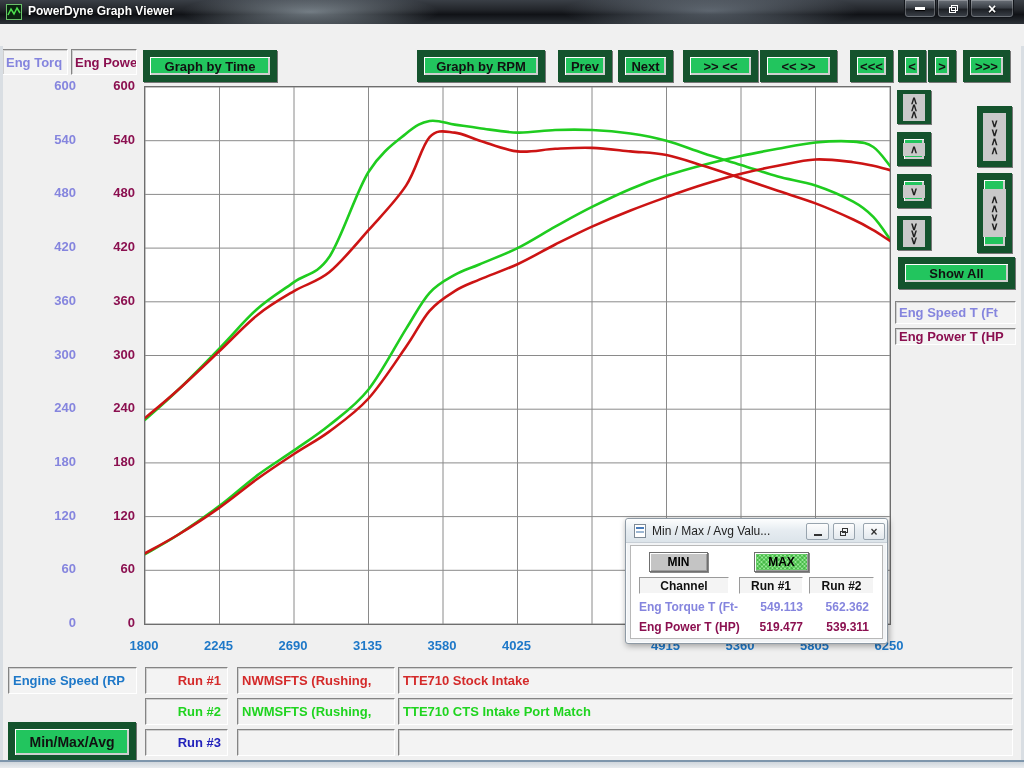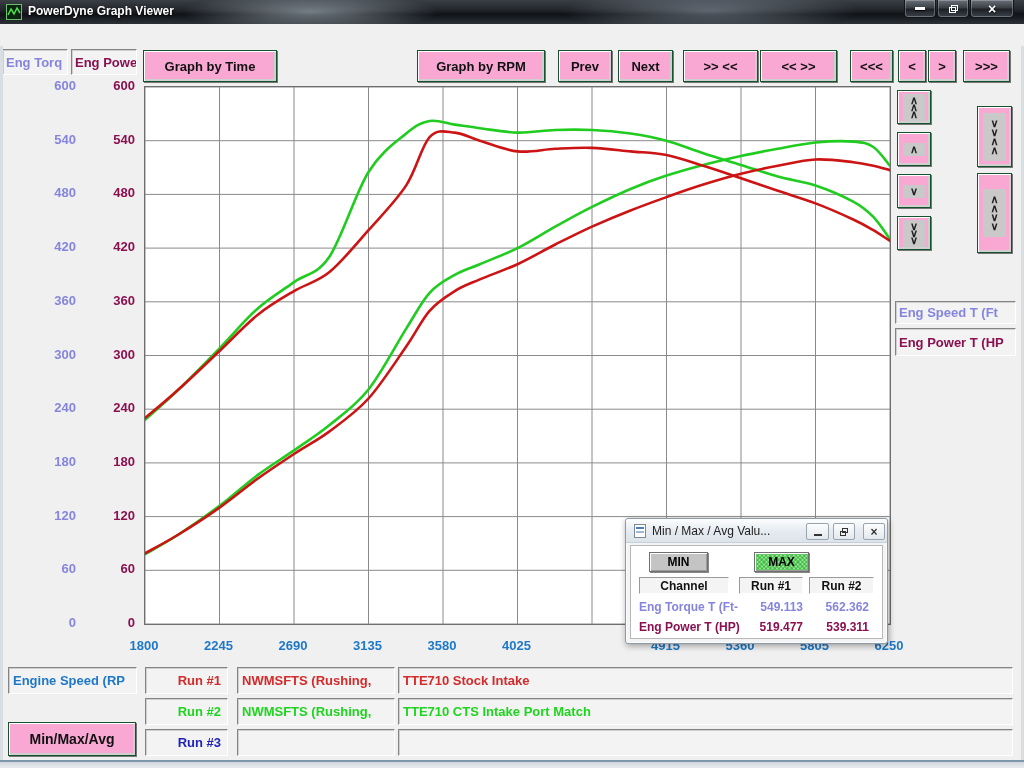--- a/index.html
+++ b/index.html
@@ -26,21 +26,21 @@
   .winbtn .rest i.f{right:0;top:0;width:7px;height:6px;}
   .winbtn .x{color:#fff;font-size:14px;font-weight:bold;line-height:1;text-shadow:0 1px 1px #000;}
   .menubar{position:absolute;left:0;top:24px;width:1024px;height:22px;
     background:linear-gradient(180deg,#FAFAFA,#ECECEC);border-bottom:1px solid #E0E0E0;}
   .menu-item{position:absolute;top:3px;font-size:12px;color:#444;padding:1px 4px;}
   .bottom-frame{position:absolute;left:0;top:760px;width:1024px;height:8px;
     background:linear-gradient(180deg,#cfd6dc,#e9ecef);border-top:2px solid #7E96AC;}
   .side-frame{position:absolute;top:46px;width:3px;height:714px;background:#D9DEE3;}
 
   
-  .btn3d{position:absolute;background:#f9a8d4;border:1px solid #14532d;
+  .btn3d{position:absolute;background:#22c55e;border:7px solid #14532d;
     box-shadow:inset 1px 1px 0 #FFFFFF,inset -2px -2px 0 #CFCFCF,1px 1px 0 #777;
     display:flex;align-items:center;justify-content:center;
     font-weight:bold;font-size:13px;color:#111;}
   .sunken{position:absolute;background:#F3F3F3;border:1px solid;border-color:#848484 #FFFFFF #FFFFFF #848484;
     box-shadow:inset 1px 1px 0 #cfcfcf;overflow:hidden;display:flex;align-items:center;
     font-weight:bold;font-size:13px;white-space:nowrap;}
   .purple{color:#8585DE;} .maroon{color:#8B1050;} .bluetxt{color:#1E78C8;}
   .redtxt{color:#D42A2A;} .greentxt{color:#1FD41F;} .navytxt{color:#2222BB;}
 
   
@@ -227,25 +227,26 @@
 ∨
 ∧
 ∧</span>
     </div>
   <div class="btn3d" style="left:977px;top:173px;width:35px;height:80px;">
       <span class="tallchev">∧
 ∧
 ∨
 ∨</span>
     </div>
+  <div class="btn3d" style="left:898px;top:257px;width:117px;height:32px;">Show All</div>
   <div class="sunken purple" style="left:895px;top:301px;width:121px;height:23px;padding-left:3px;">Eng Speed T (Ft</div>
-  <div class="sunken maroon" style="left:895px;top:328px;width:121px;height:28px;padding-left:3px;">Eng Power T (HP</div>
+  <div class="sunken maroon" style="left:895px;top:328px;width:121px;height:17px;padding-left:3px;">Eng Power T (HP</div>
 
   <div class="sunken bluetxt" style="left:8px;top:667px;width:129px;height:27px;padding-left:4px;">Engine Speed (RP</div>
-  <div class="btn3d" style="left:8px;top:722px;width:128px;height:34px;font-size:14px;">Min/Max/Avg</div>
+  <div class="btn3d" style="left:8px;top:722px;width:128px;height:40px;font-size:14px;">Min/Max/Avg</div>
 
   <div class="sunken redtxt run-label" style="left:145px;top:667px;width:83px;height:27px;">Run #1</div>
   <div class="sunken redtxt cmt" style="left:237px;top:667px;width:158px;height:27px;">NWMSFTS (Rushing,</div>
   <div class="sunken redtxt cmt" style="left:398px;top:667px;width:615px;height:27px;">TTE710 Stock Intake</div>
 
   <div class="sunken greentxt run-label" style="left:145px;top:698px;width:83px;height:27px;">Run #2</div>
   <div class="sunken greentxt cmt" style="left:237px;top:698px;width:158px;height:27px;">NWMSFTS (Rushing,</div>
   <div class="sunken greentxt cmt" style="left:398px;top:698px;width:615px;height:27px;">TTE710 CTS Intake Port Match</div>
 
   <div class="sunken navytxt run-label" style="left:145px;top:729px;width:83px;height:27px;">Run #3</div>

